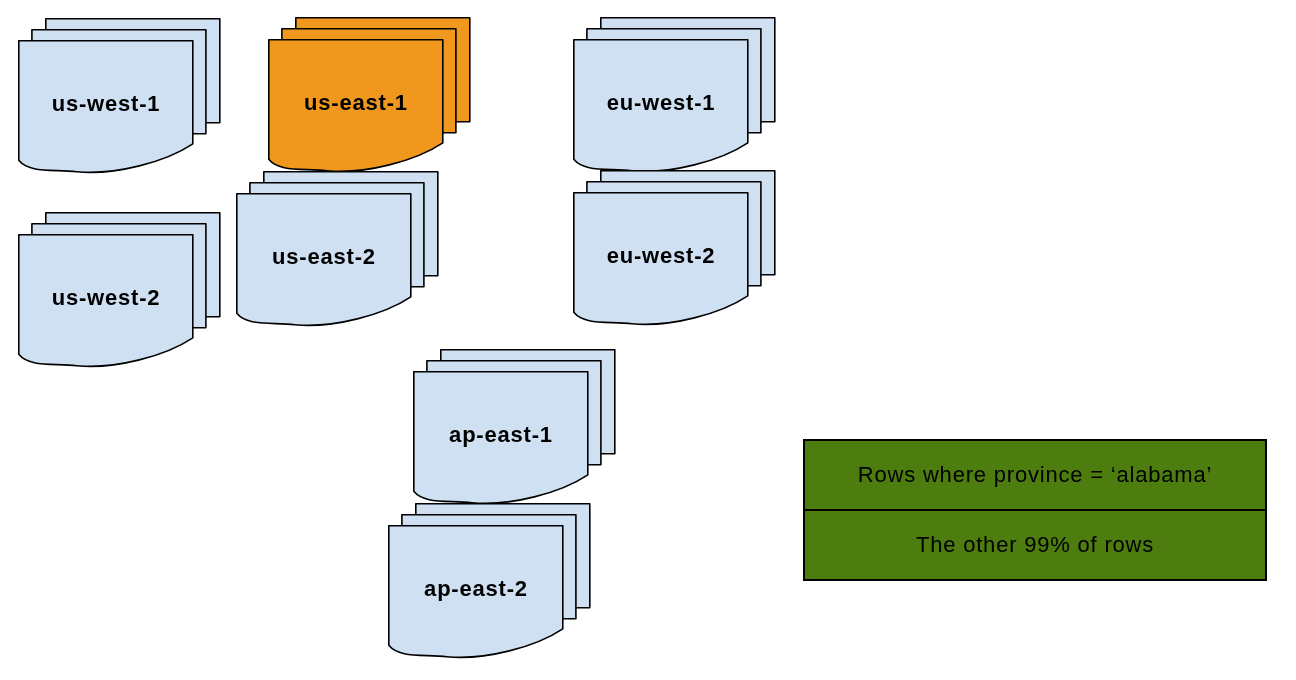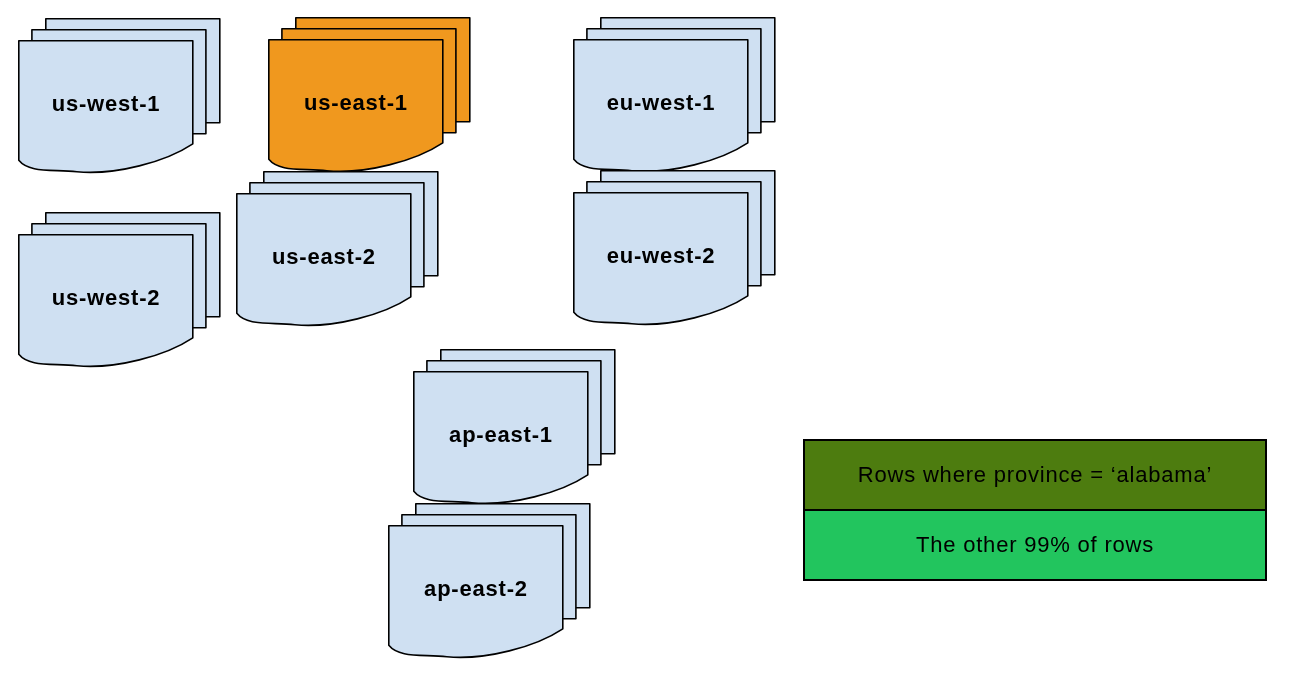--- a/index.html
+++ b/index.html
@@ -49,21 +49,21 @@
     letter-spacing: 0.8px;
   }
   .legend-row + .legend-row { border-top: 2px solid var(--stroke, #000000); }
 </style>
 </head>
 <body>
 
 <div class="canvas">
   <div class="legend">
     <div class="legend-row" style="background: #4d7c0f;">Rows where province = ‘alabama’</div>
-    <div class="legend-row" style="background: #22c55e;">The other 99% of rows</div>
+    <div class="legend-row" style="background: #4d7c0f;">The other 99% of rows</div>
   </div>
 <div class="stack" style="left: 18px; top: 18px;">
     <svg width="203" height="159" viewBox="0 0 203 159" xmlns="http://www.w3.org/2000/svg">
       <g>
         <rect class="sheet" x="27.8" y="0.8" width="174" height="104"></rect>
         <rect class="sheet" x="13.9" y="11.8" width="174" height="104"></rect>
         <path class="sheet" d="M 0.8 22.8 H 174.8 V 125.8 C 147.8 143.8 97.8 157.3 58.8 153.8 C 32.8 151.3 10.8 154.8 0.8 142.3 Z"></path>
       </g>
       <text class="stack-label" x="88" y="93" text-anchor="middle">us-west-1</text>
     </svg>

